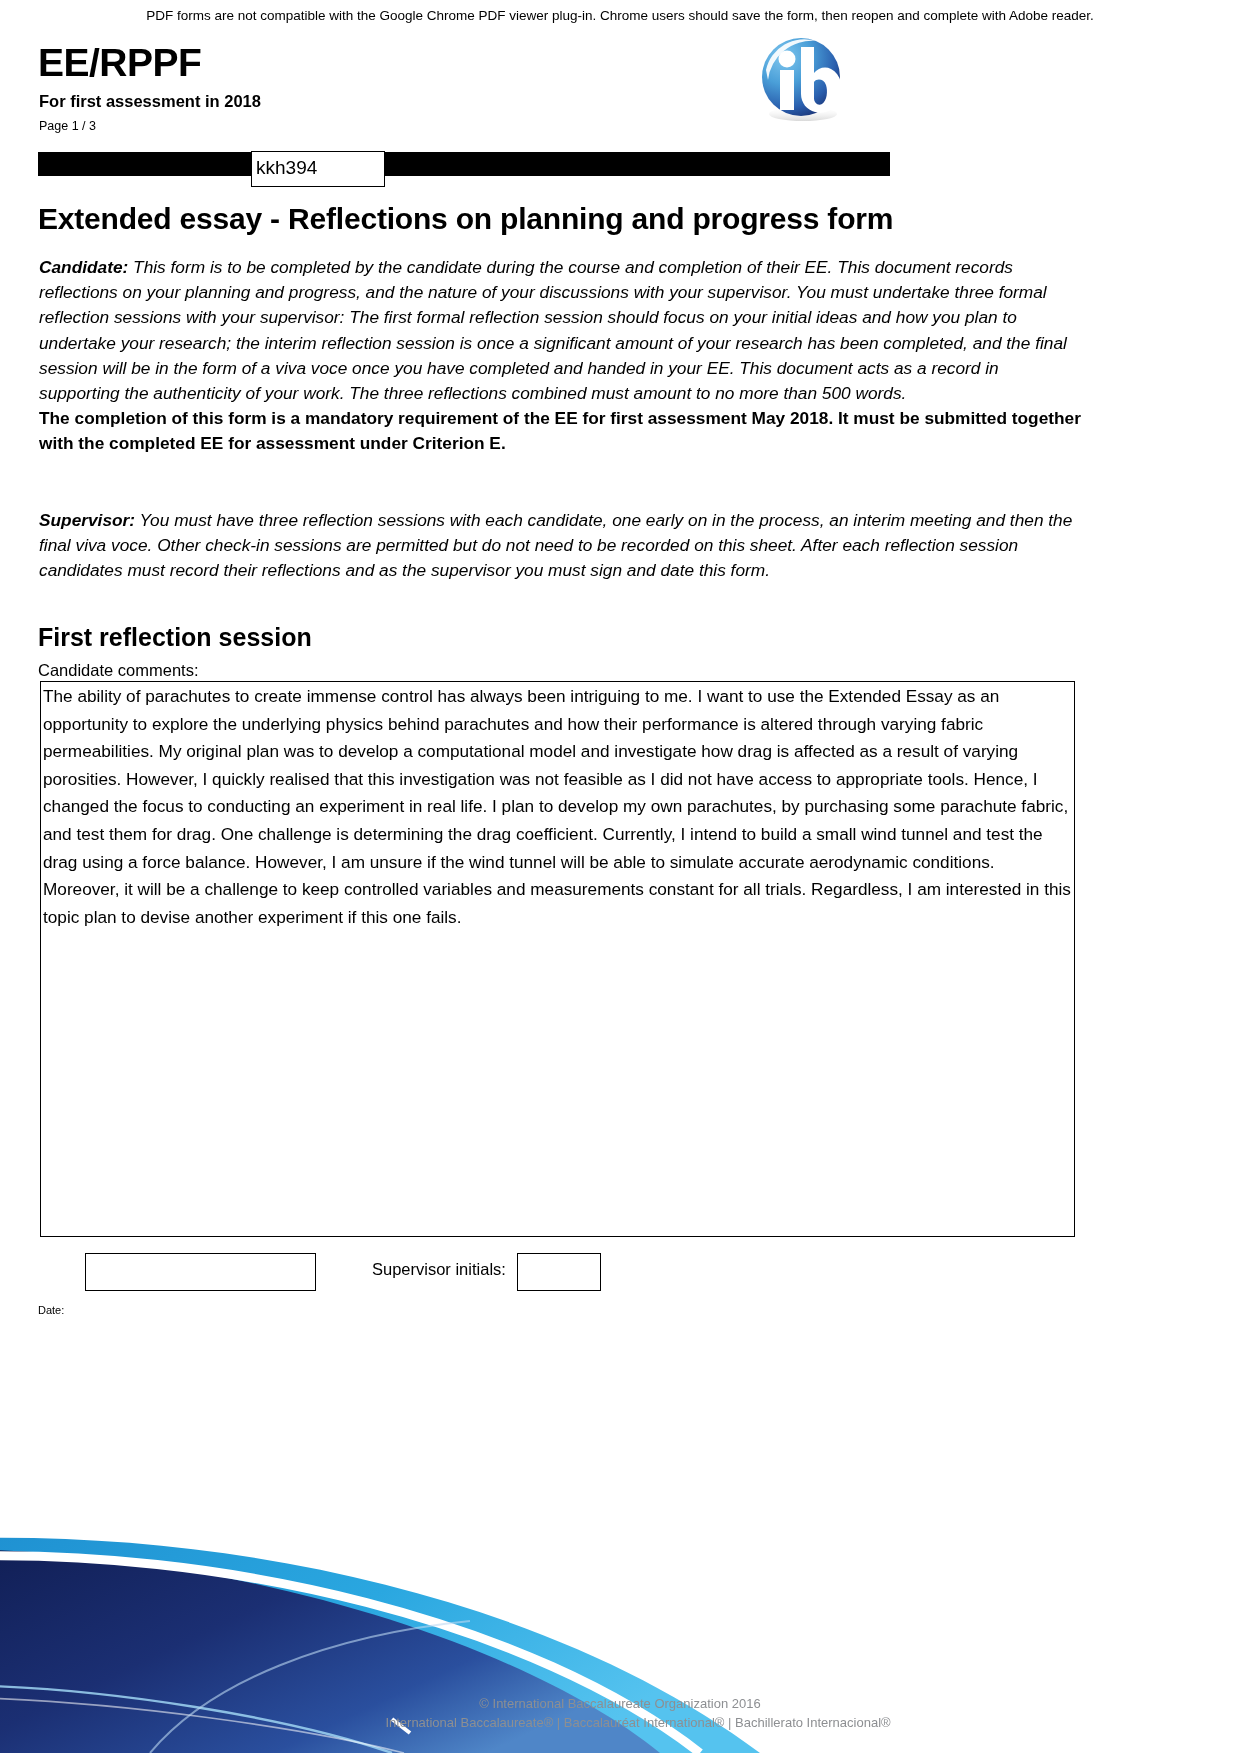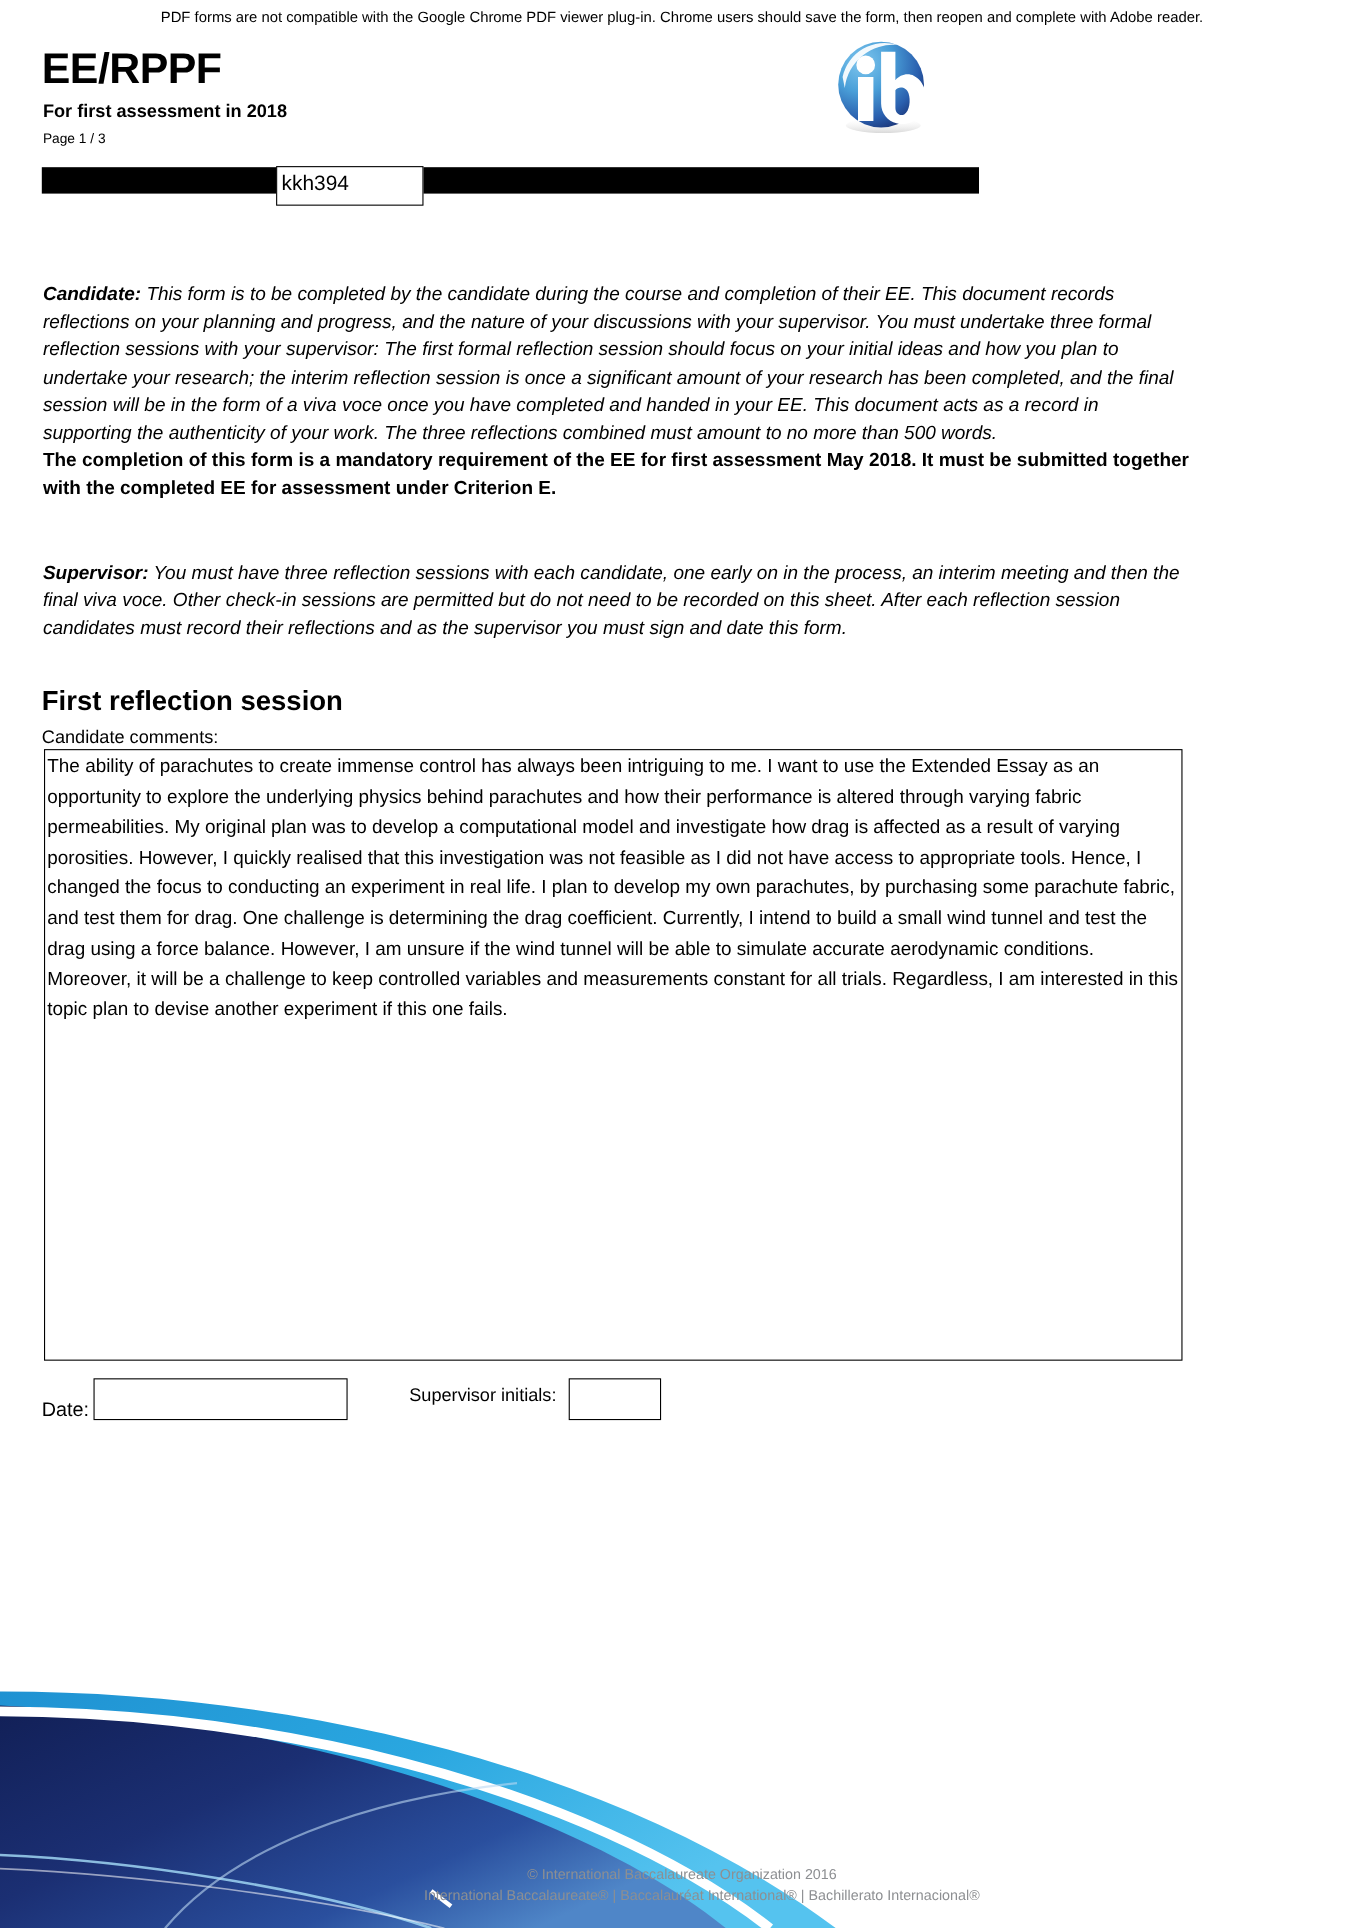--- a/index.html
+++ b/index.html
@@ -181,22 +181,22 @@
     font-size: 17.2px;
     line-height: 27.6px;
     text-align: left;
     color: #000;
   }
 
   
   .date-label {
     position: absolute;
     left: 38px;
-    top: 1271px;
-    font-size: 18px;
+    top: 1300px;
+    font-size: 11px;
     line-height: 20px;
   }
   .date-box {
     position: absolute;
     left: 85px;
     top: 1253px;
     width: 231px;
     height: 38px;
     border: 1.8px solid #000000;
     box-sizing: border-box;
@@ -278,20 +278,21 @@
       <path d="M41 11 h13 v26 c4-5 11-7 17-4 c10 5 13 19 9 30 c-4 10 -15 16 -25 13 c-8 -2 -14 -9 -14 -18 z
                M54 46 v16 c0 5 4 8 8 6 c5 -3 6 -13 4 -19 c-2 -6 -9 -7 -12 -3 z" fill="#ffffff"></path>
     </svg>
   </div>
 
   <div class="black-bar"></div>
   <div class="session-box">
     <span class="session-box-val">kkh394</span>
   </div>
 
+  <div class="doc-title">Extended essay - Reflections on planning and progress form</div>
 
   <div class="para italic" id="p-candidate">
     <b class="lead">Candidate:</b><span> This form is to be completed by the candidate during the course and completion of their EE. This document records reflections on your planning and progress, and the nature of your discussions with your supervisor. You must undertake three formal reflection sessions with your supervisor: The first formal reflection session should focus on your initial ideas and how you plan to undertake your research; the interim reflection session is once a significant amount of your research has been completed, and the final session will be in the form of a viva voce once you have completed and handed in your EE. This document acts as a record in supporting the authenticity of your work. The three reflections combined must amount to no more than 500 words.</span>
   </div>
 
   <div class="para bold" id="p-mandatory">The completion of this form is a mandatory requirement of the EE for first assessment May 2018. It must be submitted together with the completed EE for assessment under Criterion E.</div>
 
   <div class="para italic" id="p-supervisor">
     <b class="lead">Supervisor:</b><span> You must have three reflection sessions with each candidate, one early on in the process, an interim meeting and then the final viva voce. Other check-in sessions are permitted but do not need to be recorded on this sheet. After each reflection session candidates must record their reflections and as the supervisor you must sign and date this form.</span>
   </div>

